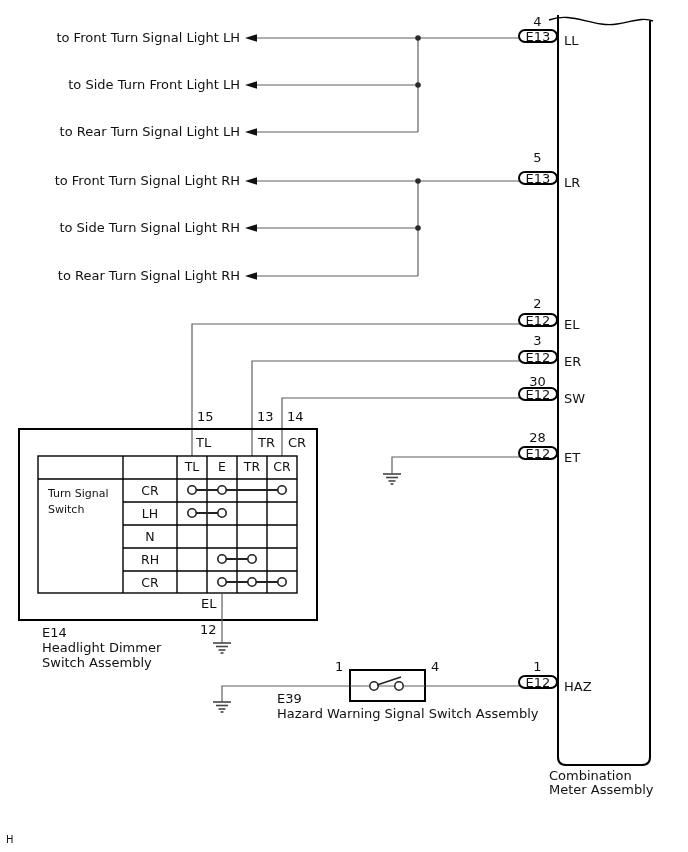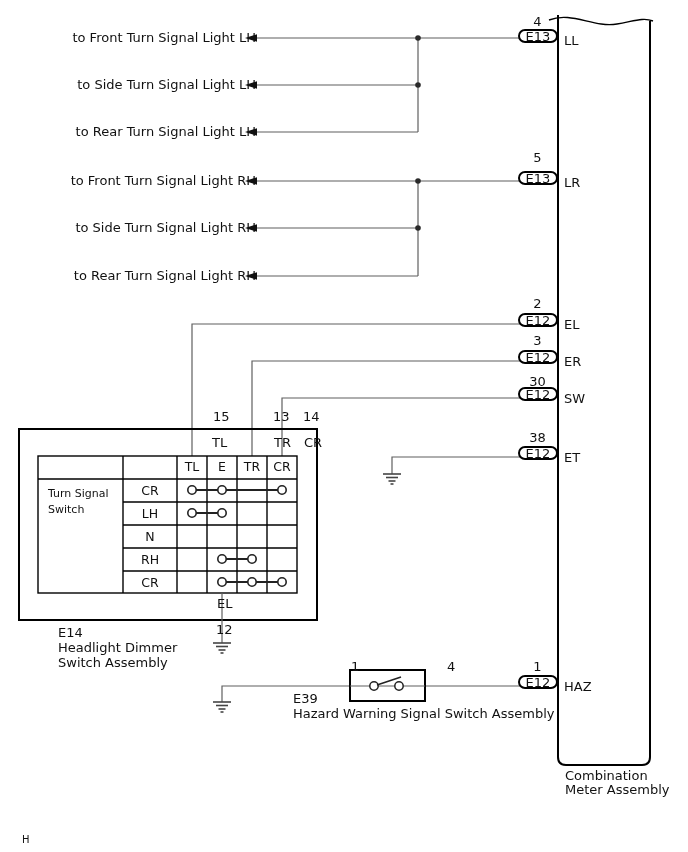--- a/index.html
+++ b/index.html
@@ -2,21 +2,21 @@
 <html><head>
 <meta charset="utf-8">
 <style>
   html,body { margin:0; padding:0; background:#fff; }
   .stage {
     position:relative; width:688px; height:852px; background:#ffffff;
     font-family:"DejaVu Sans","Liberation Sans",sans-serif; color:#111;
     overflow:hidden;
   }
   svg.lines { position:absolute; left:0; top:0; z-index:1; }
-  .lbl { position:absolute; font-size:13px; line-height:14px; white-space:nowrap; z-index:2;padding-left:16px; }
+  .lbl { position:absolute; font-size:13px; line-height:14px; white-space:nowrap; z-index:2; }
   .dest { left:0; width:240px; text-align:right; }
   .pill {
     position:absolute; left:518px; width:40px; height:14px; box-sizing:border-box;
     border:2px solid #000; border-radius:11px; background:#fff;
     display:flex; align-items:center; justify-content:center;
     font-size:13px; z-index:3;
   }
   .pin  { position:absolute; left:524px; width:27px; text-align:center; font-size:13px; z-index:2; }
   .port { position:absolute; left:564px; font-size:13px; z-index:2; }
   .th   { position:absolute; width:30px; text-align:center; font-size:12.5px; top:459px; z-index:2; }
@@ -138,21 +138,21 @@
       <line x1="377" y1="685" x2="401" y2="677" stroke="#222" stroke-width="1.6"></line>
     </g>
 
     <g fill="none" stroke="#000" stroke-width="2">
       <path d="M558 15 V757 Q558 765 566 765 H642 Q650 765 650 757 V21"></path>
       <path d="M549 20 C572 11 593 28 617 24 C633 21.5 643 17 653 21" stroke-width="1.4"></path>
     </g>
   </svg>
 
   <div class="lbl dest" style="top:31px">to Front Turn Signal Light LH</div>
-  <div class="lbl dest" style="top:78px">to Side Turn Signal Light LH</div>
+  <div class="lbl dest" style="top:78px">to Side Turn Front Light LH</div>
   <div class="lbl dest" style="top:174px">to Front Turn Signal Light RH</div>
   <div class="lbl dest" style="top:125px">to Rear Turn Signal Light LH</div>
   <div class="lbl dest" style="top:269px">to Rear Turn Signal Light RH</div>
   <div class="lbl dest" style="top:221px">to Side Turn Signal Light RH</div>
 
   <div class="pin" style="top:14px">4</div>
   <div class="pill" style="top:29px">
       <span>E13</span>
     </div>
   <div class="port" style="top:33px">LL</div>
@@ -174,21 +174,21 @@
       <span>E12</span>
     </div>
   <div class="port" style="top:354px">ER</div>
 
   <div class="pin" style="top:374px">30</div>
   <div class="pill" style="top:387px">
       <span>E12</span>
     </div>
   <div class="port" style="top:391px">SW</div>
 
-  <div class="pin" style="top:430px">38</div>
+  <div class="pin" style="top:430px">28</div>
   <div class="pill" style="top:446px">
       <span>E12</span>
     </div>
   <div class="port" style="top:450px">ET</div>
 
   <div class="pin" style="top:659px">1</div>
   <div class="pill" style="top:675px">
       <span>E12</span>
     </div>
   <div class="port" style="top:679px">HAZ</div>

